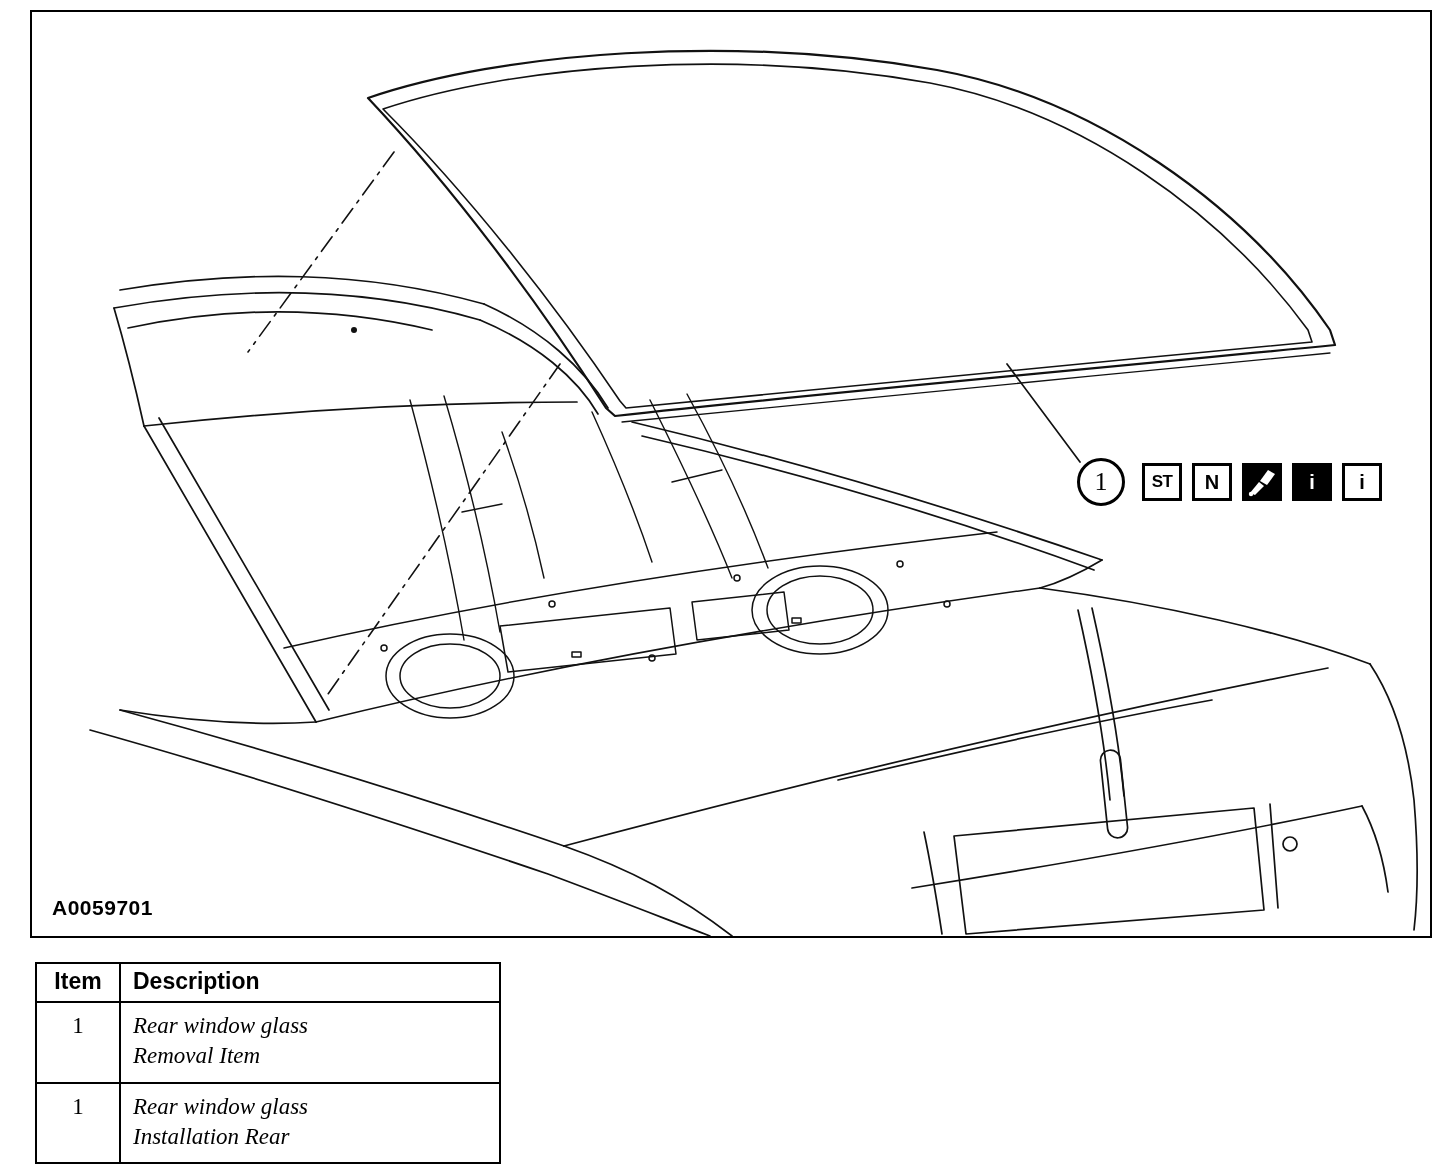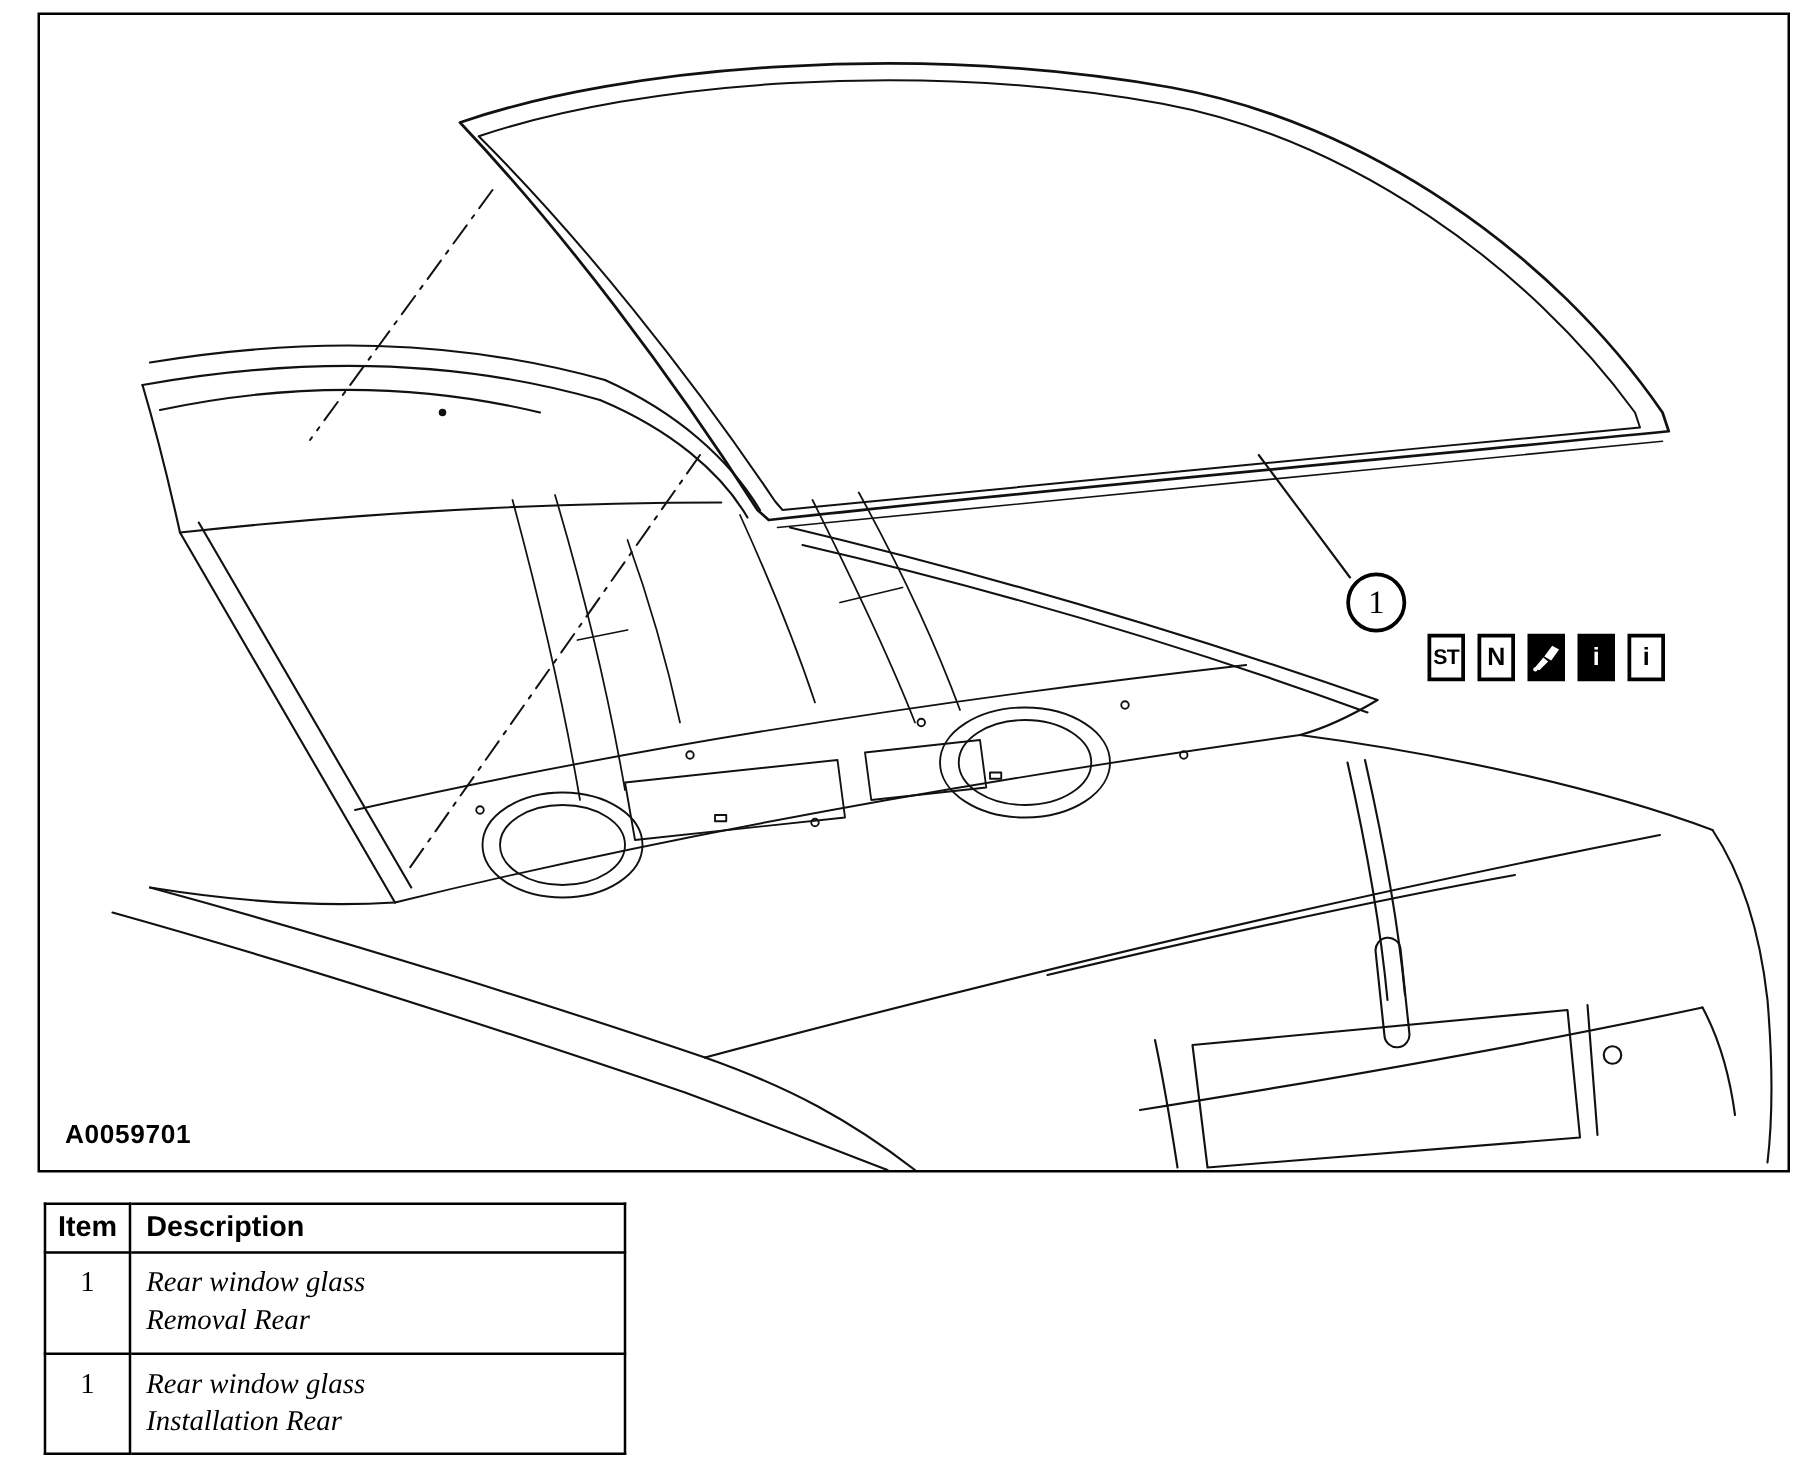--- a/index.html
+++ b/index.html
@@ -20,39 +20,39 @@
     position:absolute; left:1045px; top:446px; width:48px; height:48px;
     border:3px solid #000; border-radius:50%; box-sizing:border-box;
     display:flex; align-items:center; justify-content:center;
     font:26px "Liberation Serif", serif; background:#fff;
   }
   .badge-row {
     position:absolute; left:1110px; top:451px;
     display:flex; gap:10px; align-items:center;
   }
   .badge {
-    width:30px; height:38px; box-sizing:border-box; flex:0 0 auto;
+    width:40px; height:38px; box-sizing:border-box; flex:0 0 auto;
     display:flex; align-items:center; justify-content:center;
-    font-family:"Liberation Sans", sans-serif; font-weight:bold; font-size:20px;margin-top:44px;
+    font-family:"Liberation Sans", sans-serif; font-weight:bold; font-size:20px;
   }
   .badge-outline { border:3px solid #000; background:#fff; color:#000; }
   .badge-solid  { background:#000; color:#fff; }
   .badge-st { font-size:17px; letter-spacing:-0.5px; }
   .spec-table {
     position:absolute; left:35px; top:962px; width:466px;
     border-collapse:collapse; background:#fff;
   }
   .spec-table th, .spec-table td {
     border:2px solid #000; vertical-align:top; box-sizing:border-box;
   }
   .spec-table th {
     font:bold 23px "Liberation Sans", sans-serif; padding:4px 12px 6px 12px;
     text-align:left; height:36px;
   }
-  .spec-table th.col-item { width:68px; text-align:center; padding-left:4px; padding-right:4px; }
+  .spec-table th.col-item { width:84px; text-align:center; padding-left:4px; padding-right:4px; }
   .spec-table td {
     font:23px "Liberation Serif", serif; padding:8px 12px 10px 12px; line-height:1.32;
   }
   .spec-table td.cell-item { text-align:center; }
   .desc-line { display:block;font-style:italic; }
 </style>
 </head>
 <body>
 
 <div class="page">
@@ -184,21 +184,21 @@
       <tr>
         <th class="col-item">Item</th>
         <th>Description</th>
       </tr>
     </thead>
     <tbody>
       <tr>
         <td class="cell-item">1</td>
         <td>
           <span class="desc-line">Rear window glass</span>
-          <span class="desc-line">Removal Rear</span>
+          <span class="desc-line">Removal Item</span>
         </td>
       </tr>
       <tr>
         <td class="cell-item">1</td>
         <td>
           <span class="desc-line">Rear window glass</span>
           <span class="desc-line">Installation Rear</span>
         </td>
       </tr>
     </tbody>

